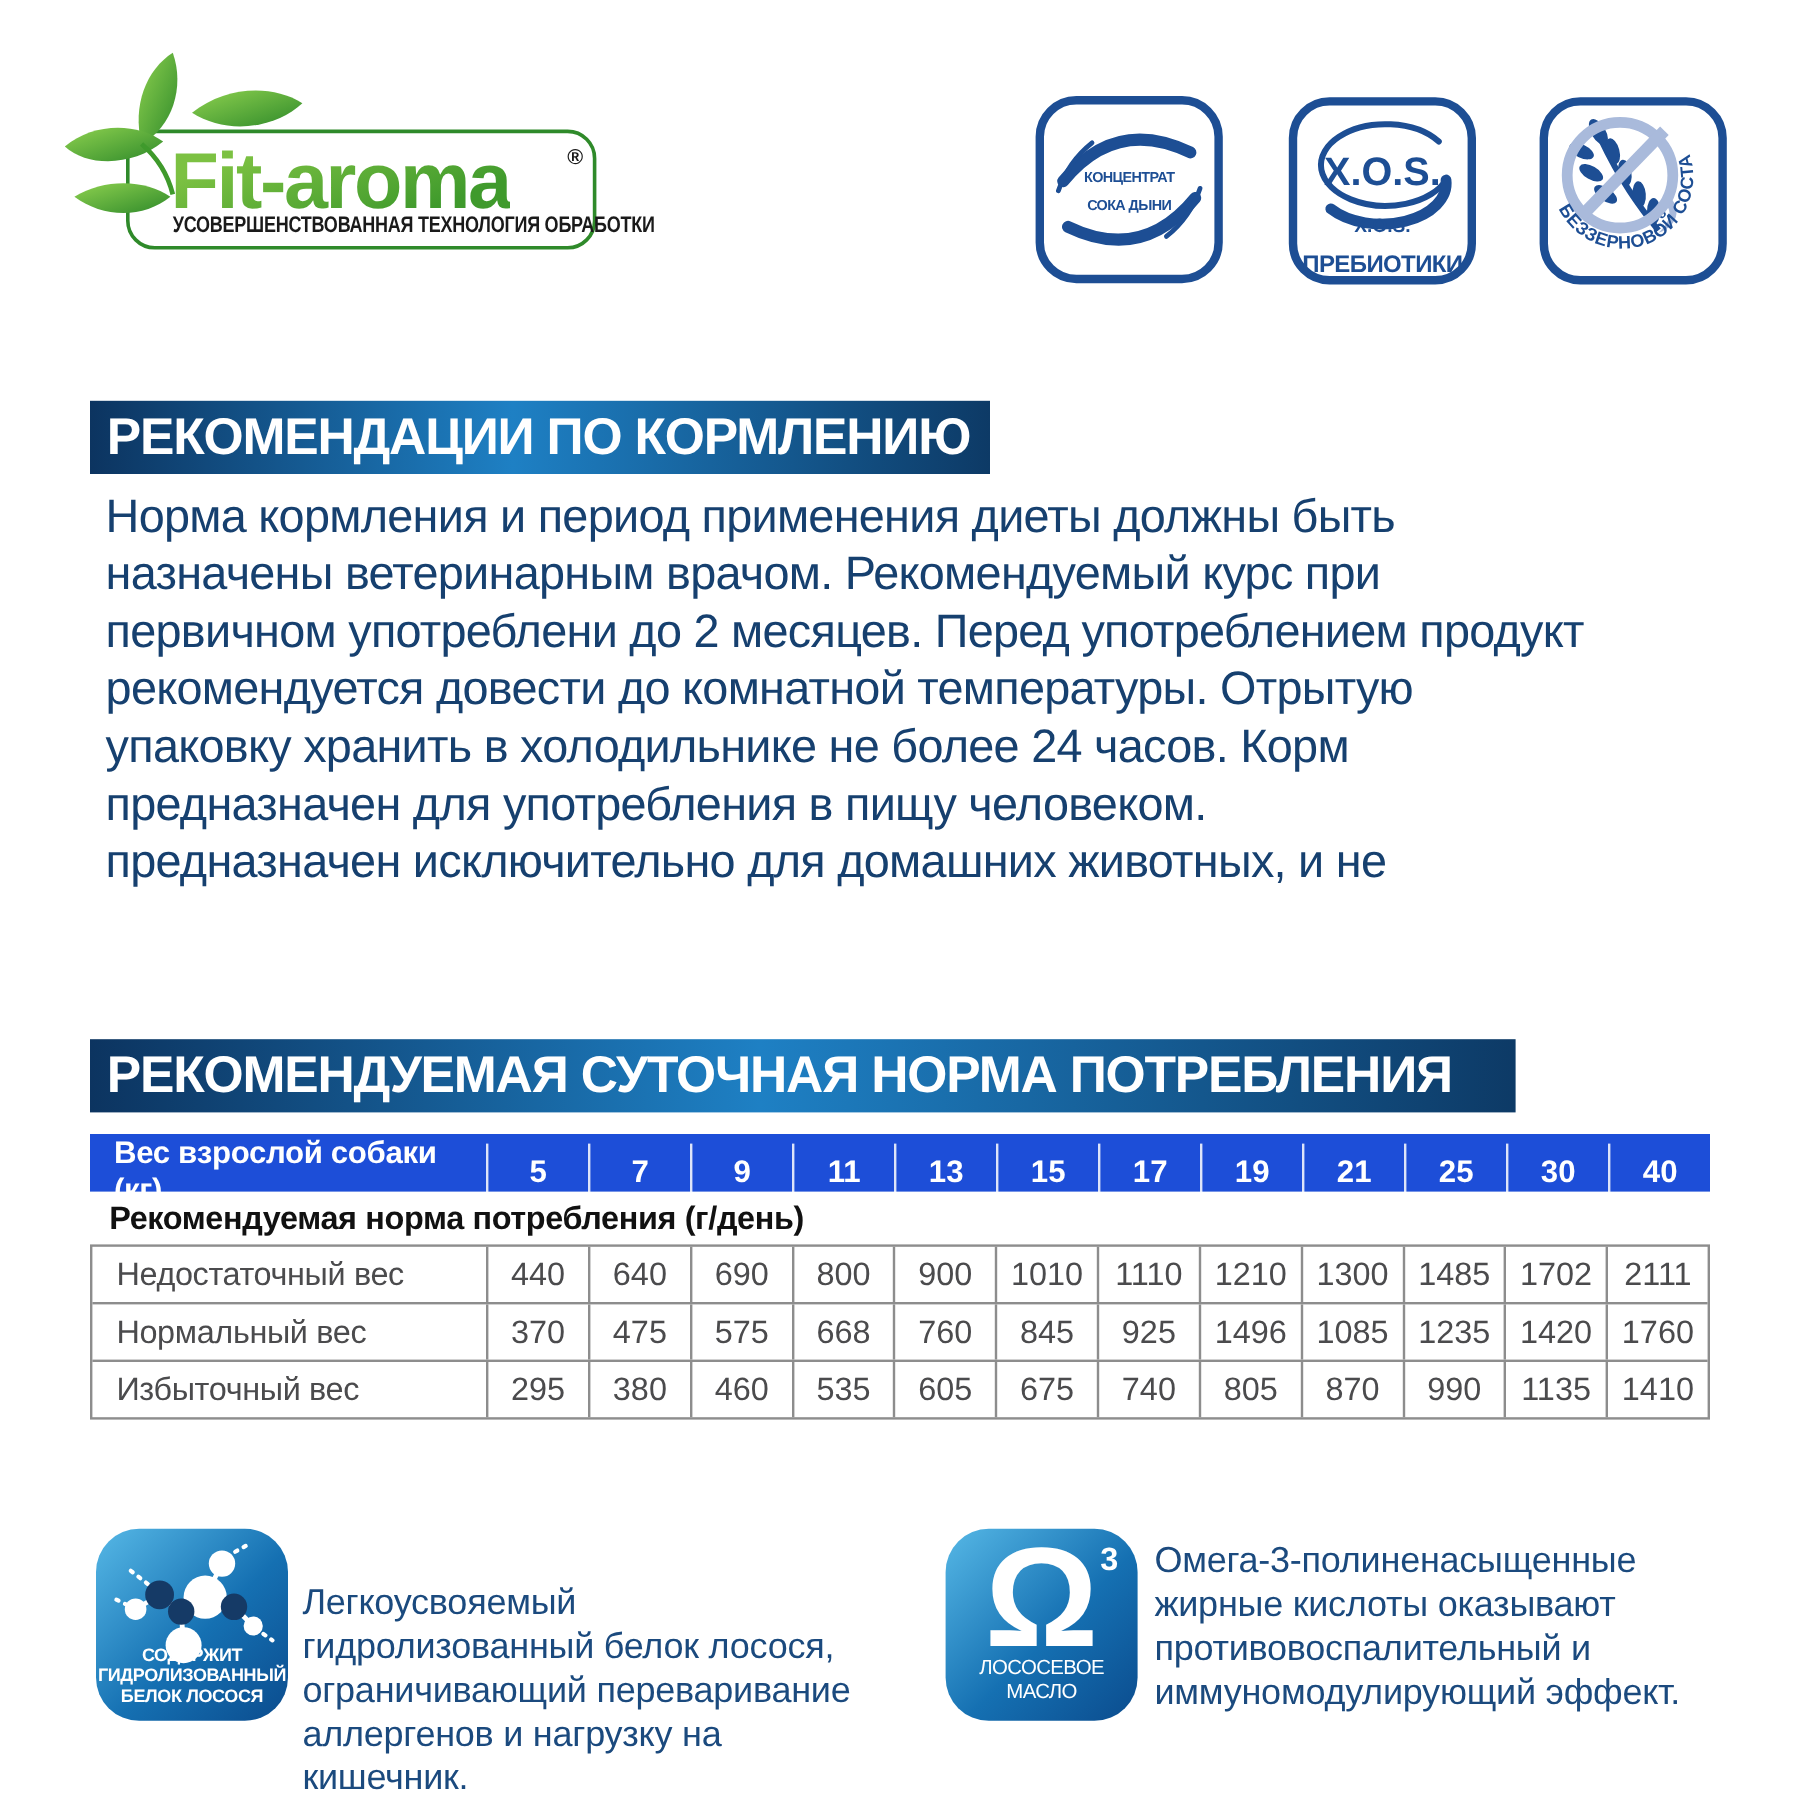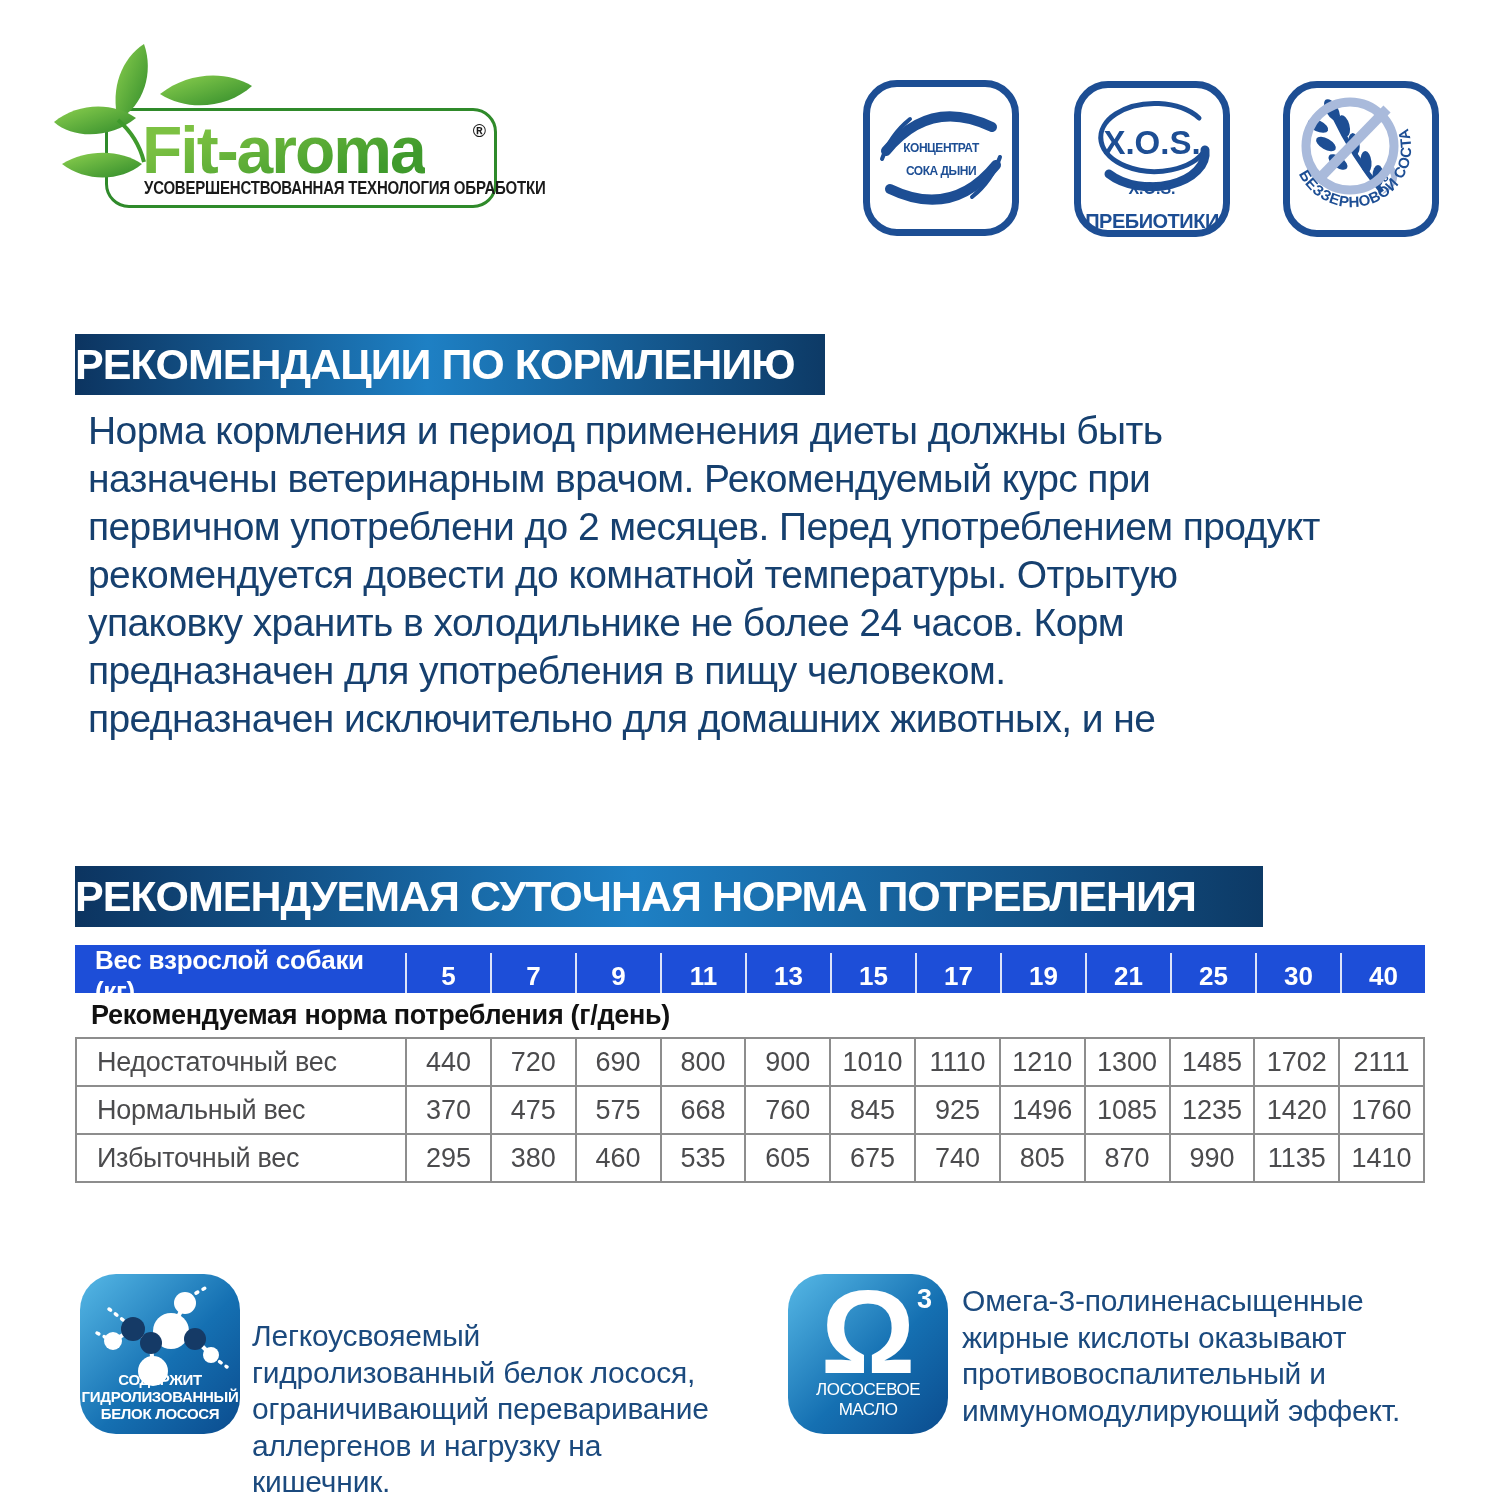--- a/index.html
+++ b/index.html
@@ -29,21 +29,21 @@
               font-weight:bold;font-size:12px;line-height:23px;letter-spacing:-0.5px;}
   .xos-big{position:absolute;left:0;top:36px;width:142px;text-align:center;color:#1d4e94;
            font-weight:bold;font-size:33px;}
   .xos-sub1{position:absolute;left:0;top:92px;width:142px;text-align:center;color:#1d4e94;
             font-weight:bold;font-size:16px;}
   .xos-sub2{position:absolute;left:0;top:110px;width:142px;text-align:center;color:#1d4e94;
             font-weight:bold;font-size:20px;letter-spacing:-0.5px;margin-top:12px;}
 
   
   .h-bar{position:absolute;background:linear-gradient(90deg,#0c3460 0%,#1e80c4 47%,#0d3a66 100%);
-         color:#fff;font-weight:bold;display:flex;align-items:center;
+         color:#fff;font-weight:bold;display:flex;align-items:center;padding-left:14px;
          box-sizing:border-box;font-size:43px;letter-spacing:-1px;white-space:nowrap;}
   #bar-feeding{left:75px;top:334px;width:750px;height:61px;}
   #bar-daily{left:75px;top:866px;width:1188px;height:61px;}
 
   .para{position:absolute;left:88px;top:407px;width:1350px;font-size:39px;line-height:48px;
         color:#16406f;letter-spacing:-0.6px;}
 
   
   .tbl{position:absolute;left:75px;top:945px;width:1350px;}
   .wh-row{display:grid;grid-template-columns:330px repeat(12,1fr);background:#1d4ed8;height:48px;
@@ -174,21 +174,21 @@
         <div class="wh-cell">21</div>
         <div class="wh-cell">25</div>
         <div class="wh-cell">30</div>
         <div class="wh-cell">40</div>
       </div>
     <div class="sub-row">Рекомендуемая норма потребления (г/день)</div>
     <div class="t-body">
         <div class="t-row">
           <div class="t-label">Недостаточный вес</div>
           <div class="t-val">440</div>
-          <div class="t-val">720</div>
+          <div class="t-val">640</div>
           <div class="t-val">690</div>
           <div class="t-val">800</div>
           <div class="t-val">900</div>
           <div class="t-val">1010</div>
           <div class="t-val">1110</div>
           <div class="t-val">1210</div>
           <div class="t-val">1300</div>
           <div class="t-val">1485</div>
           <div class="t-val">1702</div>
           <div class="t-val">2111</div>

